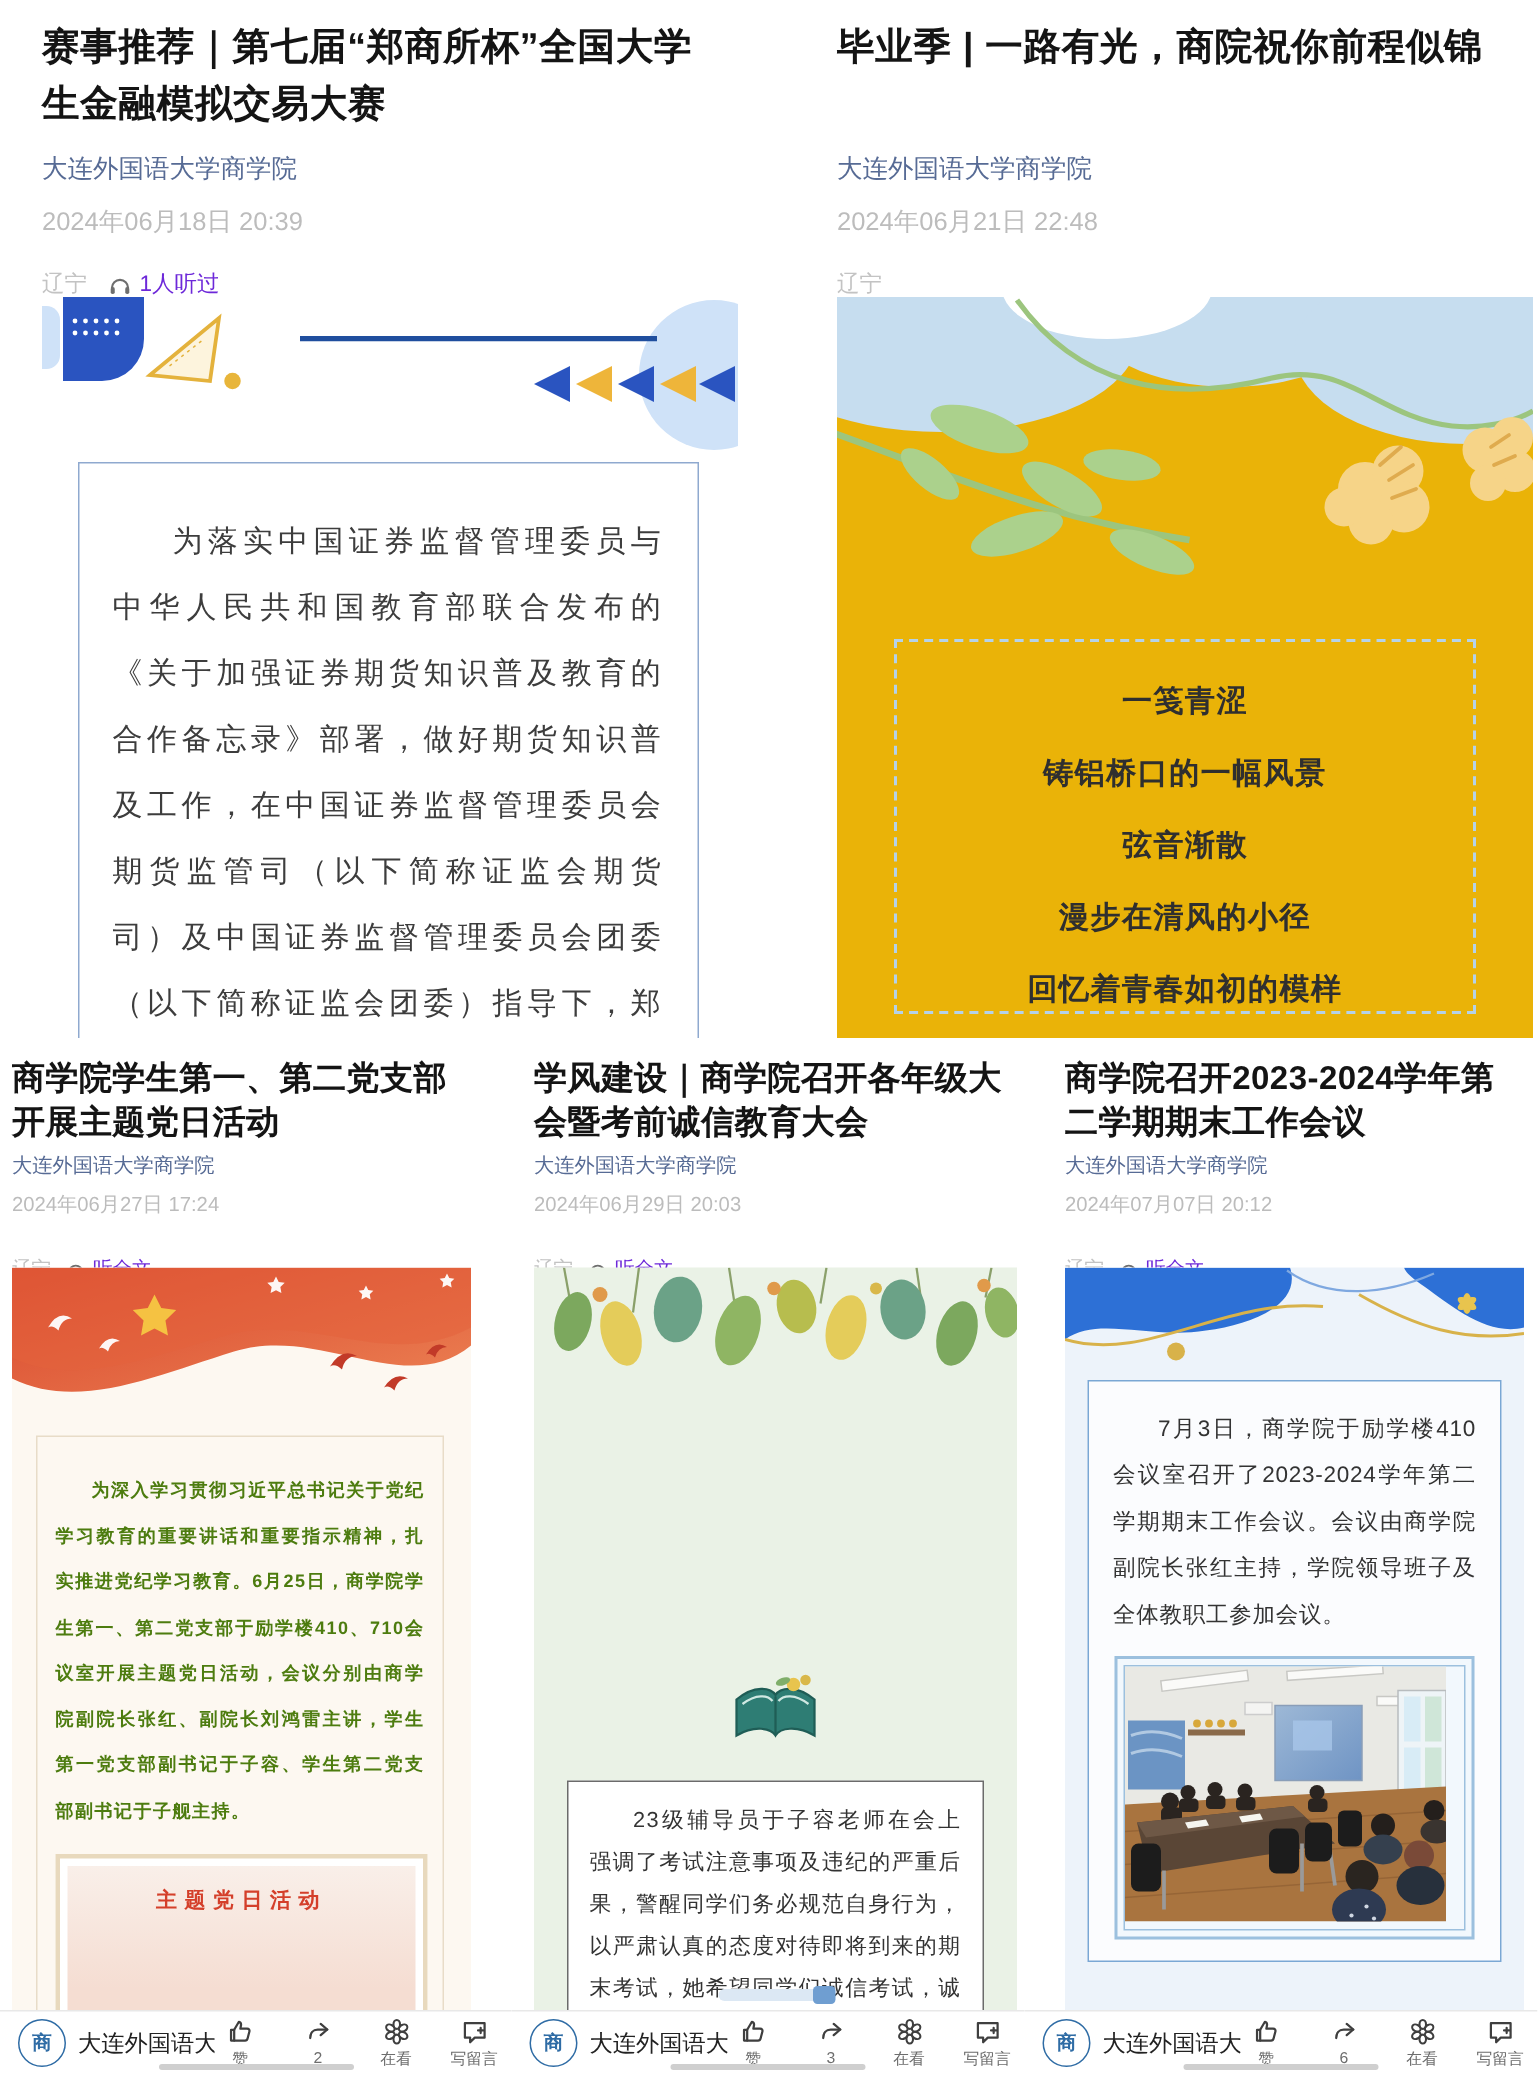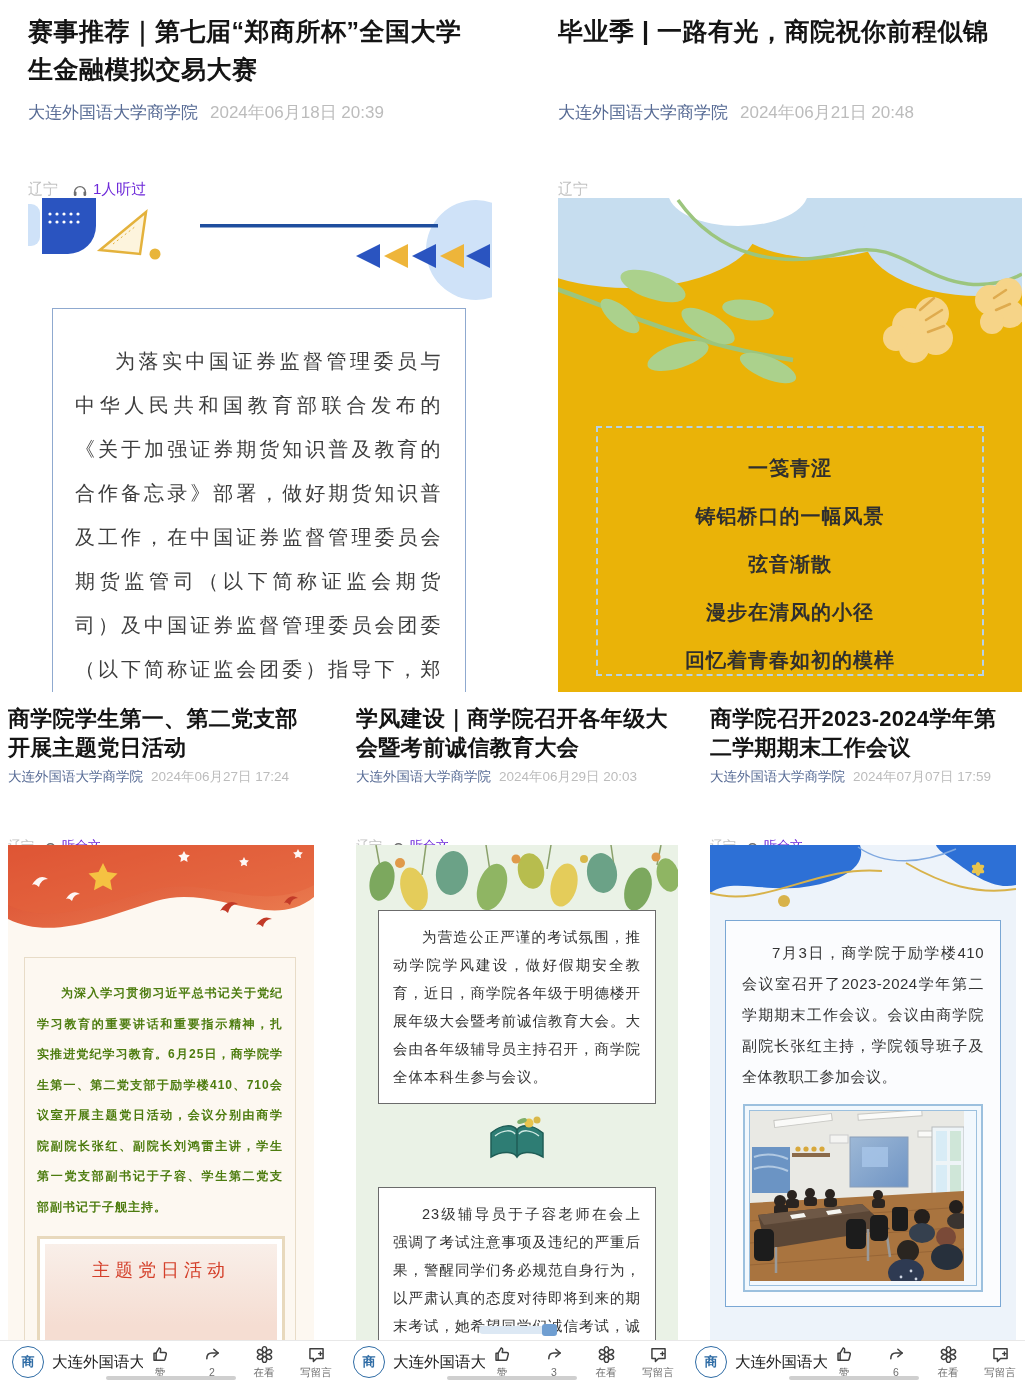--- a/index.html
+++ b/index.html
@@ -5,21 +5,21 @@
   html,body{margin:0;padding:0;}
   body{
     width:1025px;height:1383px;position:relative;background:#ffffff;
     font-family:"Liberation Sans","DejaVu Sans",sans-serif;overflow:hidden;
     -webkit-font-smoothing:antialiased;
   }
   .abs{position:absolute;}
   
   .big-title{font-size:25px;font-weight:700;color:#141414;line-height:38px;letter-spacing:.5px;}
   .small-title{font-size:22px;font-weight:700;color:#141414;line-height:29px;letter-spacing:.3px;}
-  .meta-row{display:flex;align-items:flex-start;gap:12px;white-space:nowrap;}
+  .meta-row{display:flex;align-items:flex-start;gap:12px;white-space:nowrap;flex-direction:column;}
   .src{color:#576b95;}
   .date{color:#bcbcbc;}
   .meta-lg{font-size:17px;}
   .meta-sm{font-size:13.5px;}
   .region-row{display:flex;align-items:center;gap:14px;white-space:nowrap;margin-top:43px;}
   .region{color:#c3c3c3;}
   .listen{display:flex;align-items:center;gap:5px;color:#6d28d9;}
   .rr-lg{font-size:15px;} .rr-sm{font-size:13px;}
   
   .preview{overflow:hidden;}
@@ -33,21 +33,21 @@
     border:2px dashed #b5d2e8;box-sizing:border-box;text-align:center;padding-top:16px;}
   .poem-line{font-size:20px;line-height:48px;color:#2f2f2f;font-weight:600;letter-spacing:1px;}
   .p3{left:8px;top:845px;width:306px;height:495px;background:#fdf8f1;}
   .p3-box{position:absolute;left:16px;top:112px;width:272px;height:600px;
     border:1px solid #e8dcc8;box-sizing:border-box;padding:20px 12px 0;}
   .p3-text{font-size:12px;line-height:30.5px;color:#4d7c0f;text-align:justify;
     text-indent:2em;letter-spacing:1px;font-weight:700;}
   .p3-frame{margin:14px auto 0;width:232px;border:3px solid #e8d9bd;background:#fff;padding:5px;}
   .p3-slide{height:96px;background:linear-gradient(180deg,#f9efe9 0%,#f5ddd2 85%);
     position:relative;overflow:hidden;text-align:center;}
-  .p3-slide-title{padding-top:14px;font-size:18px;font-weight:400;color:#d43f2a;
+  .p3-slide-title{padding-top:14px;font-size:14px;font-weight:700;color:#d43f2a;
     letter-spacing:5px;font-family:"Liberation Serif","DejaVu Serif",serif;}
   .p4{left:356px;top:845px;width:322px;height:495px;background:#eaf2e6;}
   .p4-box{position:absolute;left:22px;width:278px;border:1px solid #6b6b6b;
     background:#fff;box-sizing:border-box;padding:12px 14px;}
   .p4-text{font-size:14.5px;line-height:28px;color:#333;text-align:justify;
     text-indent:2em;letter-spacing:1px;font-weight:500;}
   .p5{left:710px;top:845px;width:306px;height:495px;background:#edf3fa;}
   .p5-box{position:absolute;left:15px;top:75px;width:276px;border:1px solid #7aa7d4;
     background:rgba(255,255,255,.75);box-sizing:border-box;padding:16px 16px 14px;}
   .p5-text{font-size:15px;line-height:31px;color:#333;text-align:justify;
@@ -121,21 +121,21 @@
     <polygon points="462,46 438,58 462,70" fill="#2a54c0"></polygon>
   </svg>
   <div class="p1-box">
     <div class="p1-text">为落实中国证券监督管理委员与中华人民共和国教育部联合发布的《关于加强证券期货知识普及教育的合作备忘录》部署，做好期货知识普及工作，在中国证券监督管理委员会期货监管司（以下简称证监会期货司）及中国证券监督管理委员会团委（以下简称证监会团委）指导下，郑州商品交易所（以下简称郑商所）联合中国期货业协会（以</div>
   </div>
 </div>
 
 <div class="abs big-title" style="left:558px;top:12px;width:460px;">毕业季 | 一路有光，商院祝你前程似锦</div>
 <div class="abs meta-row meta-lg" style="left:558px;top:101px;">
   <span class="src">大连外国语大学商学院</span>
-  <span class="date">2024年06月21日 20:48</span>
+  <span class="date">2024年06月21日 22:48</span>
 </div>
 <div class="abs region-row rr-lg" style="left:558px;top:137px;">
   <span class="region">辽宁</span>
 </div>
 
 <div class="abs preview p2">
   <svg width="464" height="212" viewBox="0 0 464 212">
     <ellipse cx="70" cy="28" rx="130" ry="62" fill="#c6ddef"></ellipse>
     <ellipse cx="262" cy="12" rx="95" ry="48" fill="#c6ddef"></ellipse>
     <ellipse cx="420" cy="36" rx="115" ry="62" fill="#c6ddef"></ellipse>
@@ -267,40 +267,37 @@
     <ellipse cx="175" cy="26" rx="13" ry="18" transform="rotate(-12 175 26)" fill="#b7bd4e"></ellipse>
     <ellipse cx="208" cy="40" rx="13" ry="22" transform="rotate(14 208 40)" fill="#e4cc5a"></ellipse>
     <ellipse cx="246" cy="28" rx="15" ry="20" transform="rotate(-8 246 28)" fill="#6ba287"></ellipse>
     <ellipse cx="282" cy="44" rx="13" ry="22" transform="rotate(16 282 44)" fill="#7ca85e"></ellipse>
     <ellipse cx="312" cy="30" rx="11" ry="17" transform="rotate(-14 312 30)" fill="#8fb563"></ellipse>
     <circle cx="44" cy="18" r="5" fill="#e09a4a"></circle>
       <circle cx="160" cy="14" r="4.5" fill="#e09a4a"></circle>
     <circle cx="228" cy="14" r="4" fill="#d9b84a"></circle>
       <circle cx="300" cy="12" r="4.5" fill="#e09a4a"></circle>
   </svg>
-  <div class="p4-box" style="top:65px;">
-    <div class="p4-text">为营造公正严谨的考试氛围，推动学院学风建设，做好假期安全教育，近日，商学院各年级于明德楼开展年级大会暨考前诚信教育大会。大会由各年级辅导员主持召开，商学院全体本科生参与会议。</div>
-  </div>
   <svg class="abs" style="left:129px;top:270px;" width="64" height="52" viewBox="0 0 64 52">
     <path d="M6,18 C18,8 29,10 32,15 C35,10 46,8 58,18 V42 C46,35 35,37 32,42 C29,37 18,35 6,42 Z" fill="#2e7d74" stroke="#1f5d56" stroke-width="1.5"></path>
     <path d="M10,21 C19,14 27,15 30,19 M34,19 C37,15 45,14 54,21" stroke="#cfe8e2" stroke-width="1.5" fill="none"></path>
     <line x1="32" y1="16" x2="32" y2="41" stroke="#1f5d56" stroke-width="1.5"></line>
     <circle cx="44" cy="8" r="4.5" fill="#e8c44e"></circle>
       <circle cx="52" cy="5" r="3.5" fill="#d9b84a"></circle>
     <ellipse cx="37" cy="6" rx="5" ry="2.5" transform="rotate(-20 37 6)" fill="#7fae6a"></ellipse>
   </svg>
   <div class="p4-box" style="top:342px;height:200px;">
     <div class="p4-text">23级辅导员于子容老师在会上强调了考试注意事项及违纪的严重后果，警醒同学们务必规范自身行为，以严肃认真的态度对待即将到来的期末考试，她希望同学们诚信考试，诚信做人，于老师也叮嘱同</div>
   </div>
 </div>
 
 <div class="abs small-title" style="left:710px;top:704px;width:306px;">商学院召开2023-2024学年第二学期期末工作会议</div>
 <div class="abs meta-row meta-sm" style="left:710px;top:768px;gap:8px;">
   <span class="src">大连外国语大学商学院</span>
-  <span class="date">2024年07月07日 17:59</span>
+  <span class="date">2024年07月07日 20:12</span>
 </div>
 <div class="abs region-row rr-sm" style="left:710px;top:794px;gap:10px;">
   <span class="region">辽宁</span>
   <span class="listen">
     <svg width="13" height="13" viewBox="0 0 16 16">
       <path d="M2.6 10 a5.4 5.4 0 0 1 10.8 0" fill="none" stroke="#6e6e6e" stroke-width="1.6"></path>
       <rect x="1.8" y="9.4" width="2.7" height="4.6" rx="1.2" fill="#6e6e6e"></rect>
       <rect x="11.5" y="9.4" width="2.7" height="4.6" rx="1.2" fill="#6e6e6e"></rect>
     </svg>
     <span>听全文</span>

